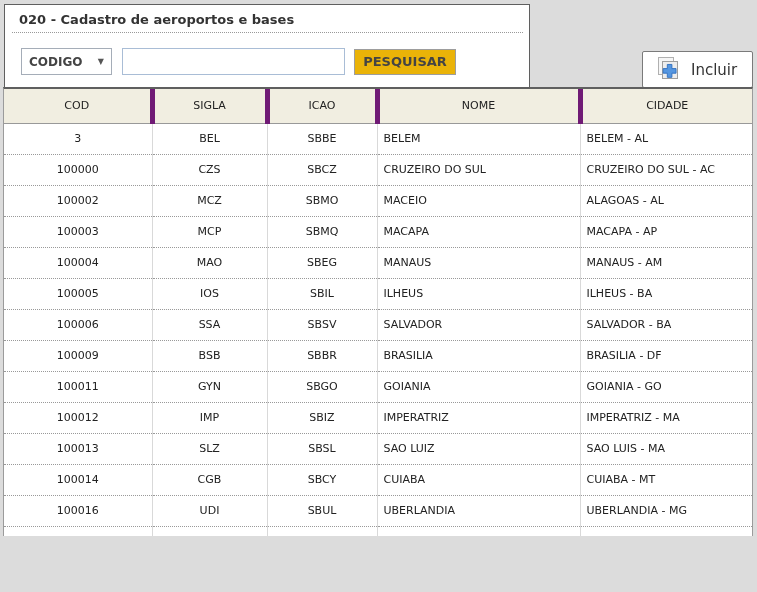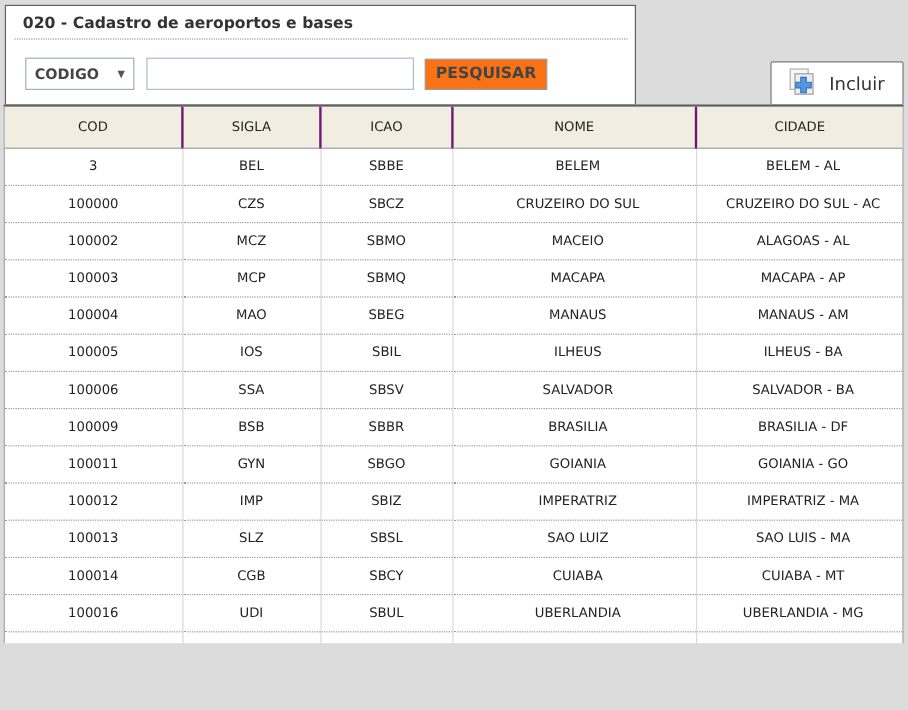--- a/index.html
+++ b/index.html
@@ -42,21 +42,21 @@
     margin-left:10px;
     width:223px; height:27px;
     border:1px solid #a9bdd6;
     background:#fff;
     font-size:12px; padding:0 5px;
     font-family:"DejaVu Sans","Liberation Sans",sans-serif;
   }
   .btn-pesquisar {
     margin-left:9px;
     width:102px; height:26px;
-    background:#f97316;
+    background:#eab308;
     border:1px solid #9d9d9d;
     font-size:13px; font-weight:bold; color:#444;
     font-family:"DejaVu Sans","Liberation Sans",sans-serif;
     cursor:pointer;
   }
 
   
   .btn-incluir {
     position:absolute; left:642px; top:51px;
     width:111px; height:37px;
@@ -84,34 +84,34 @@
     width:748px;
     border-collapse:collapse;
     table-layout:fixed;
   }
   th {
     height:34px;
     background:#f1eee1;
     font-size:11px; font-weight:normal; color:#222;
     text-align:center;
     border-bottom:1px solid #999;
-    border-right:2px solid #701a75;
+    border-right:5px solid #701a75;
   }
   th:last-child { border-right:none; }
   td {
     height:31px;
     font-size:11px; color:#222;
     background:#fff;
     border-bottom:1px dotted #999;
     border-right:1px solid #d9d9d9;
     white-space:nowrap; overflow:hidden;
   }
   td:last-child { border-right:none; }
   td.c { text-align:center; }
-  td.l { text-align:center; padding-left:6px; }
+  td.l { text-align:left; padding-left:6px; }
   tr.filler td { border-bottom:none; height:10px; }
 </style>
 </head>
 <body>
 
 <div class="panel">
   <div class="panel-title">020 - Cadastro de aeroportos e bases</div>
   <div class="form-row">
     <div class="select-box">
       <span>CODIGO</span>

